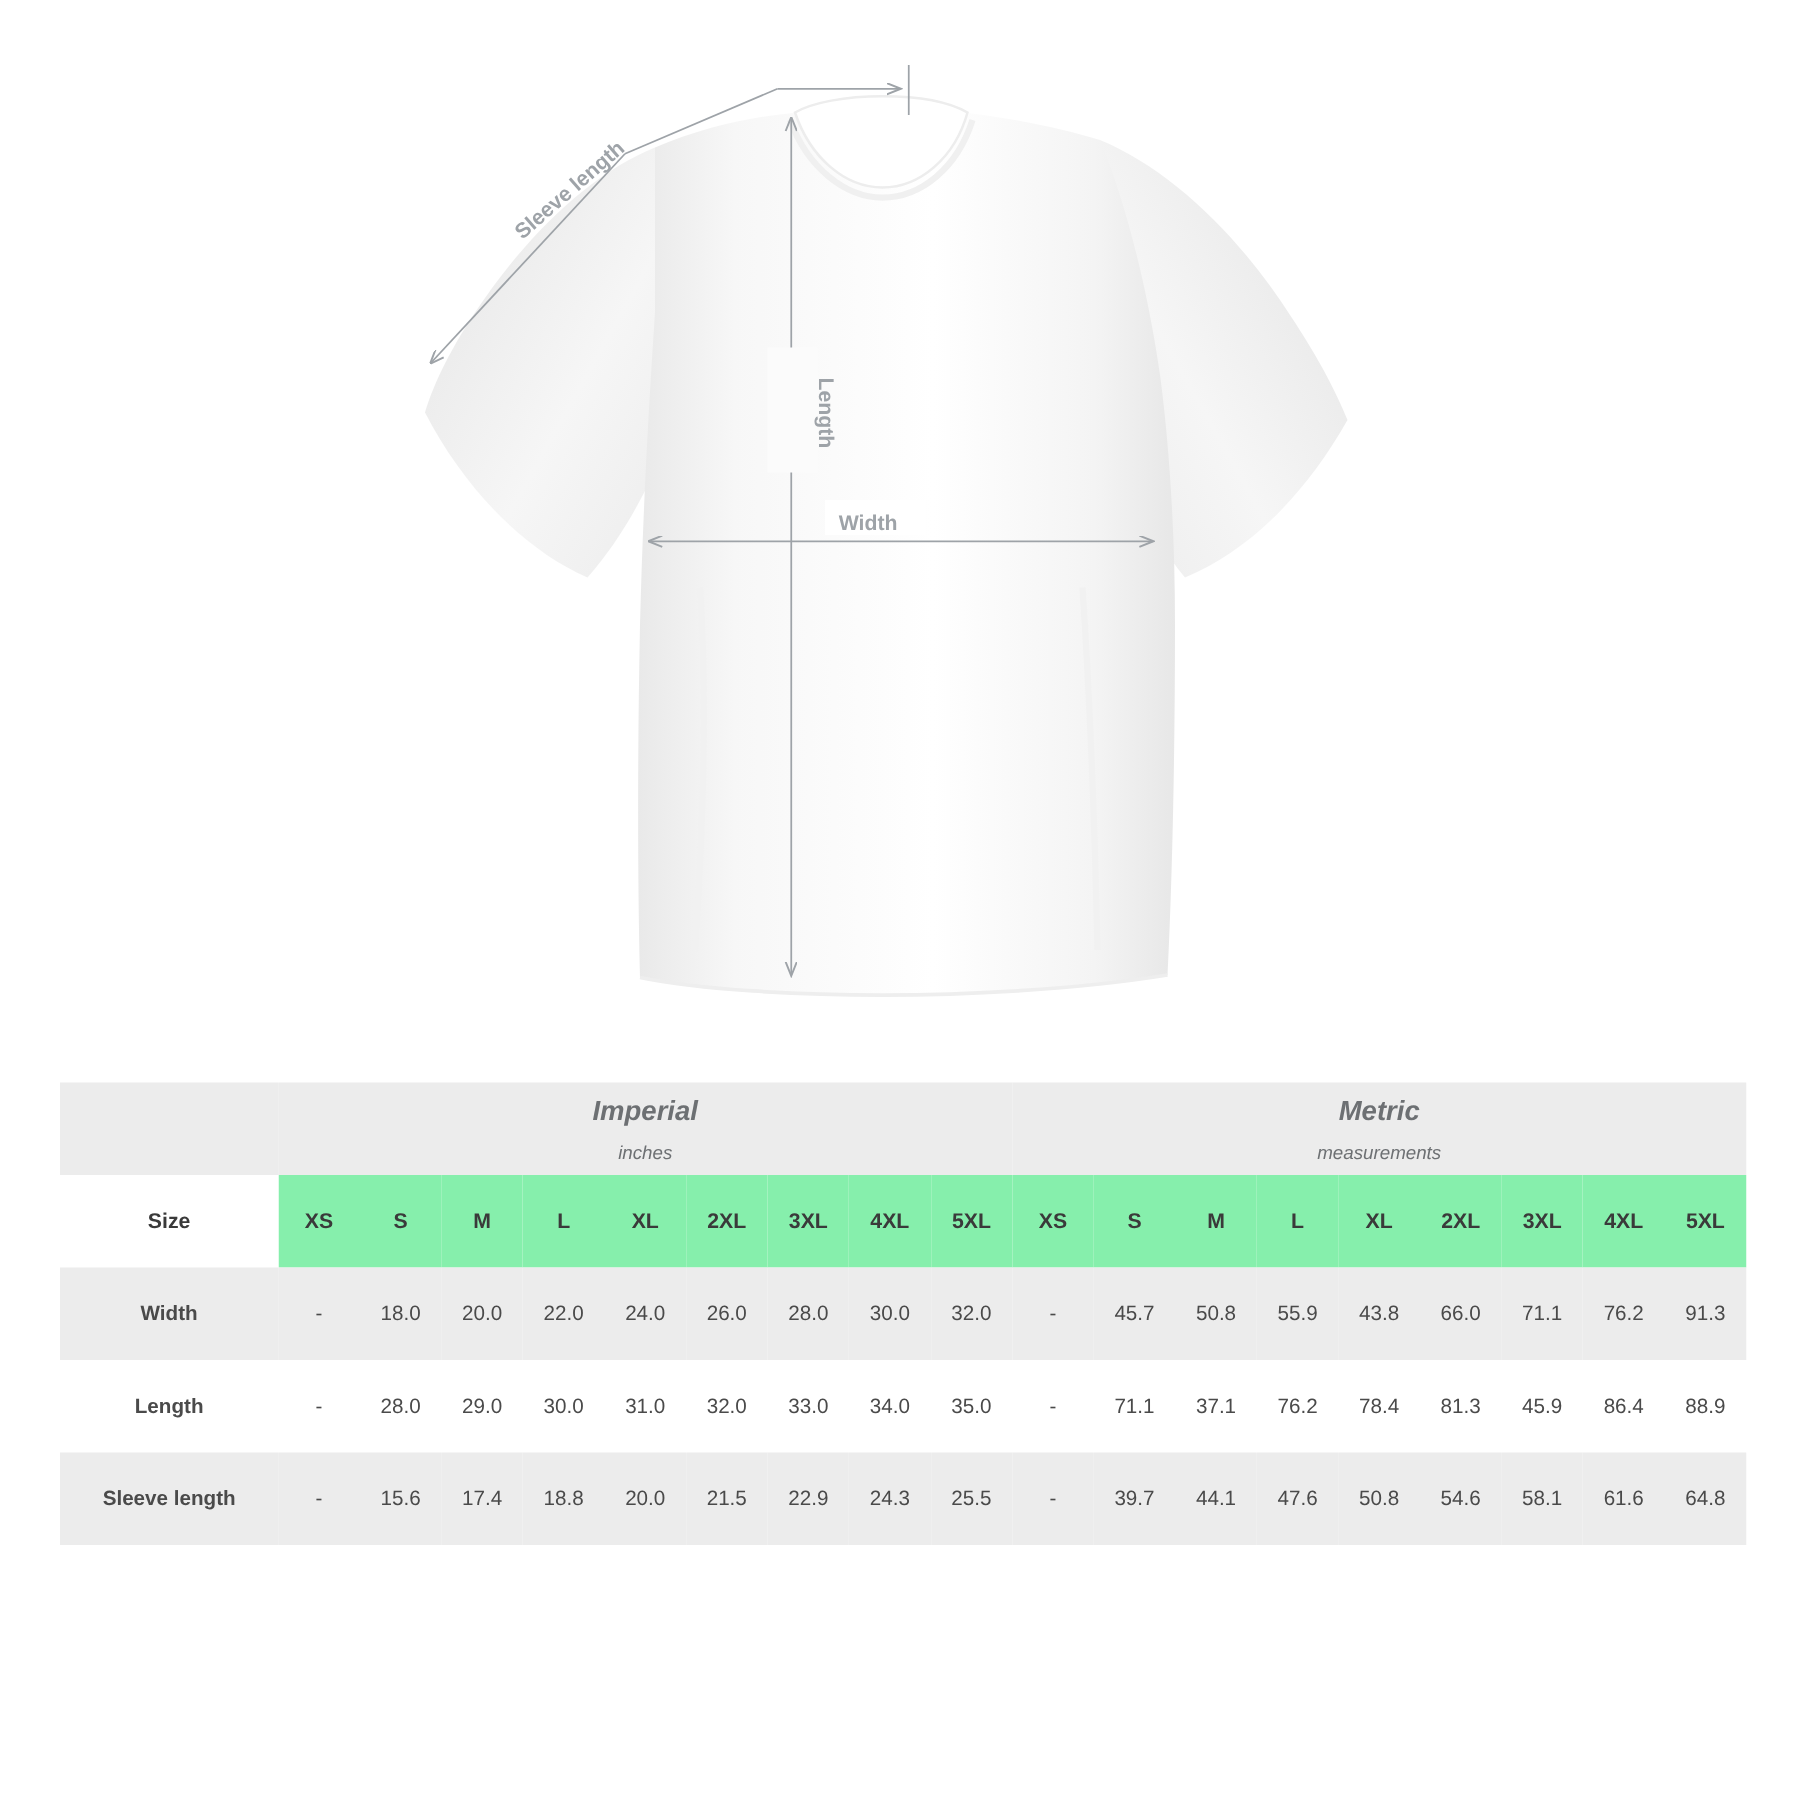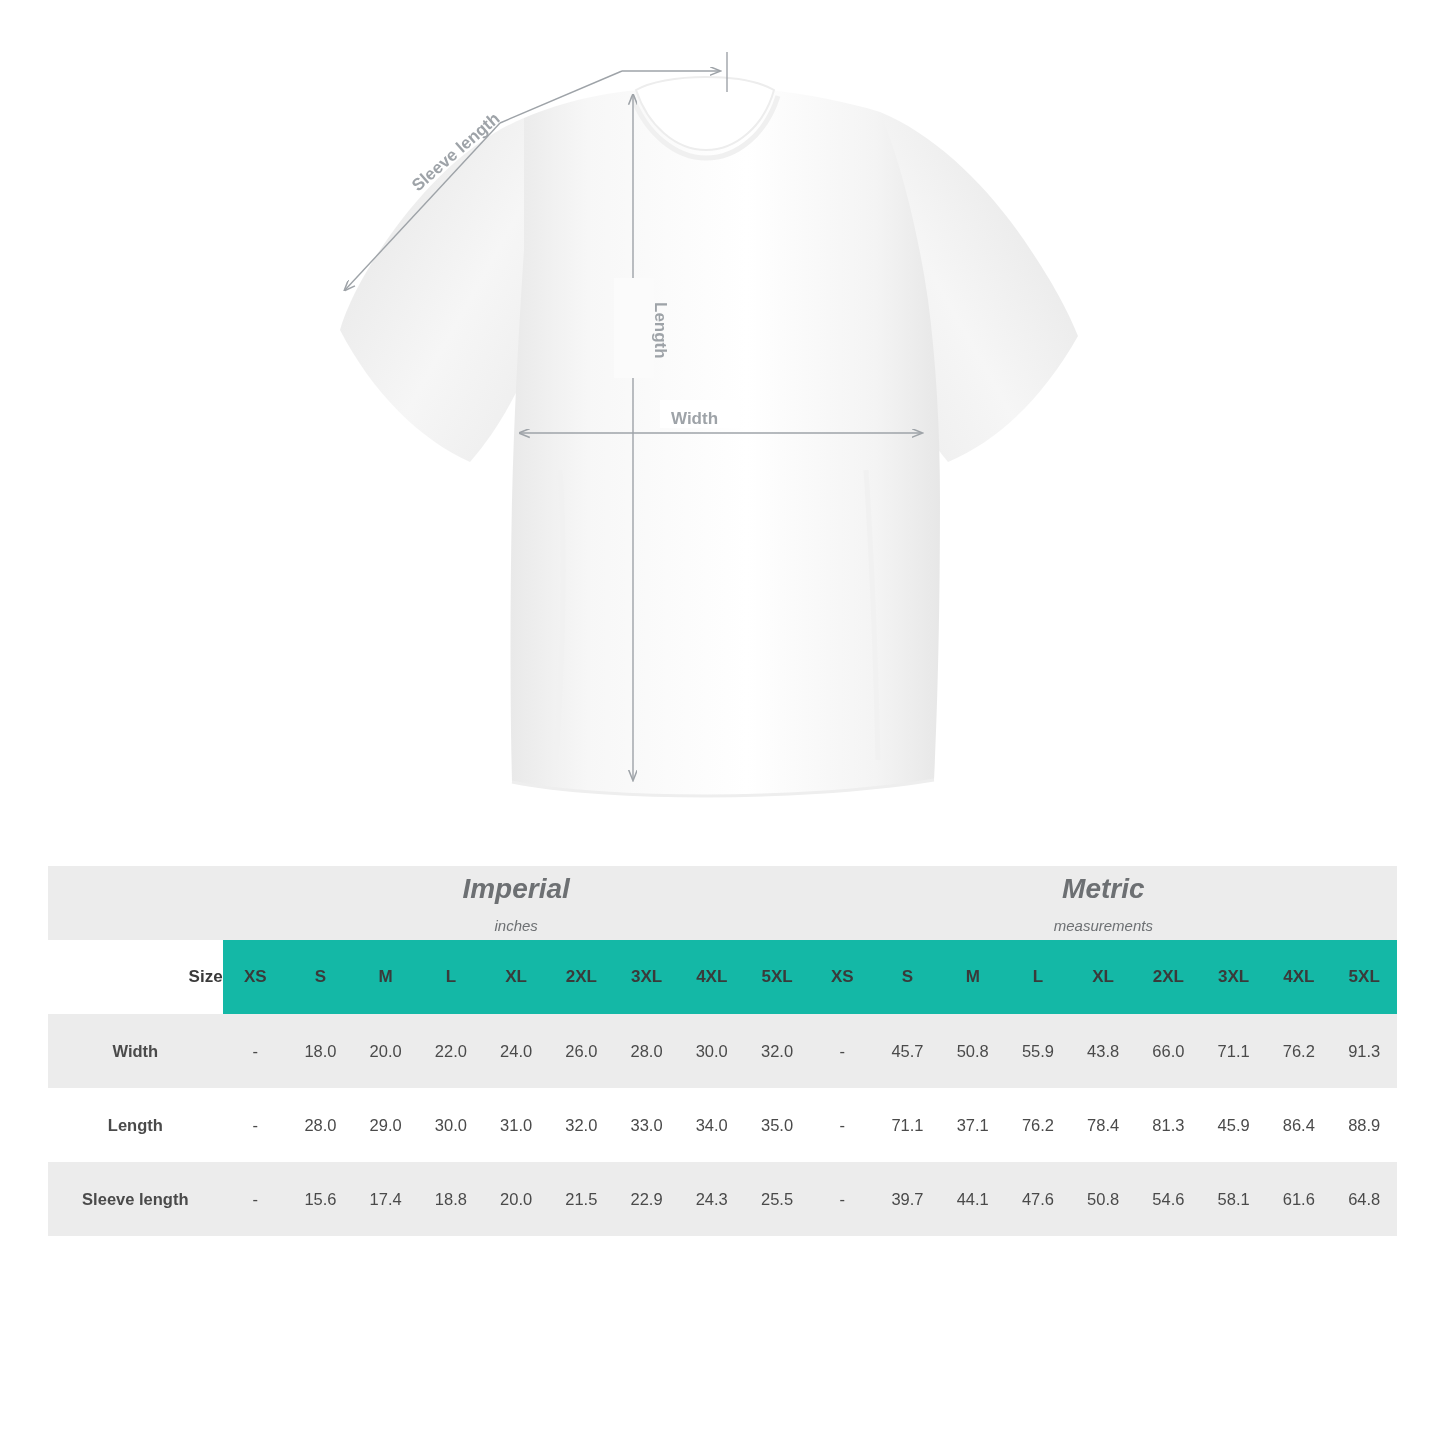--- a/index.html
+++ b/index.html
@@ -68,42 +68,41 @@
     color: #4a4a4a;
     padding: 0;
     height: 74px;
     border: none;
   }
   .unit-head {
     background: #ececec;
     height: 110px;
   }
   .unit-head .unit-name {
-    font-size: 28px;
+    font-size: 22px;
     font-style: italic;
     font-weight: bold;
     color: #6d7073;
     display: block;
   }
   .unit-head .unit-sub {
     font-size: 15px;
     font-style: italic;
     color: #6d7073;
     display: block;
     margin-top: 12px;
   }
   tr.row-head td {
-    background: #14b8a6;
+    background: #86efac;
     font-weight: bold;
     font-size: 17px;
     color: #3a3a3a;
   }
   tr.row-head td.rowlabel {
     background: #ffffff;
-    text-align: right;
   }
   tr.band td {
     background: #ececec;
   }
   tr.plain td {
     background: #ffffff;
   }
   td.rowlabel {
     font-weight: bold;
     font-size: 17px;

